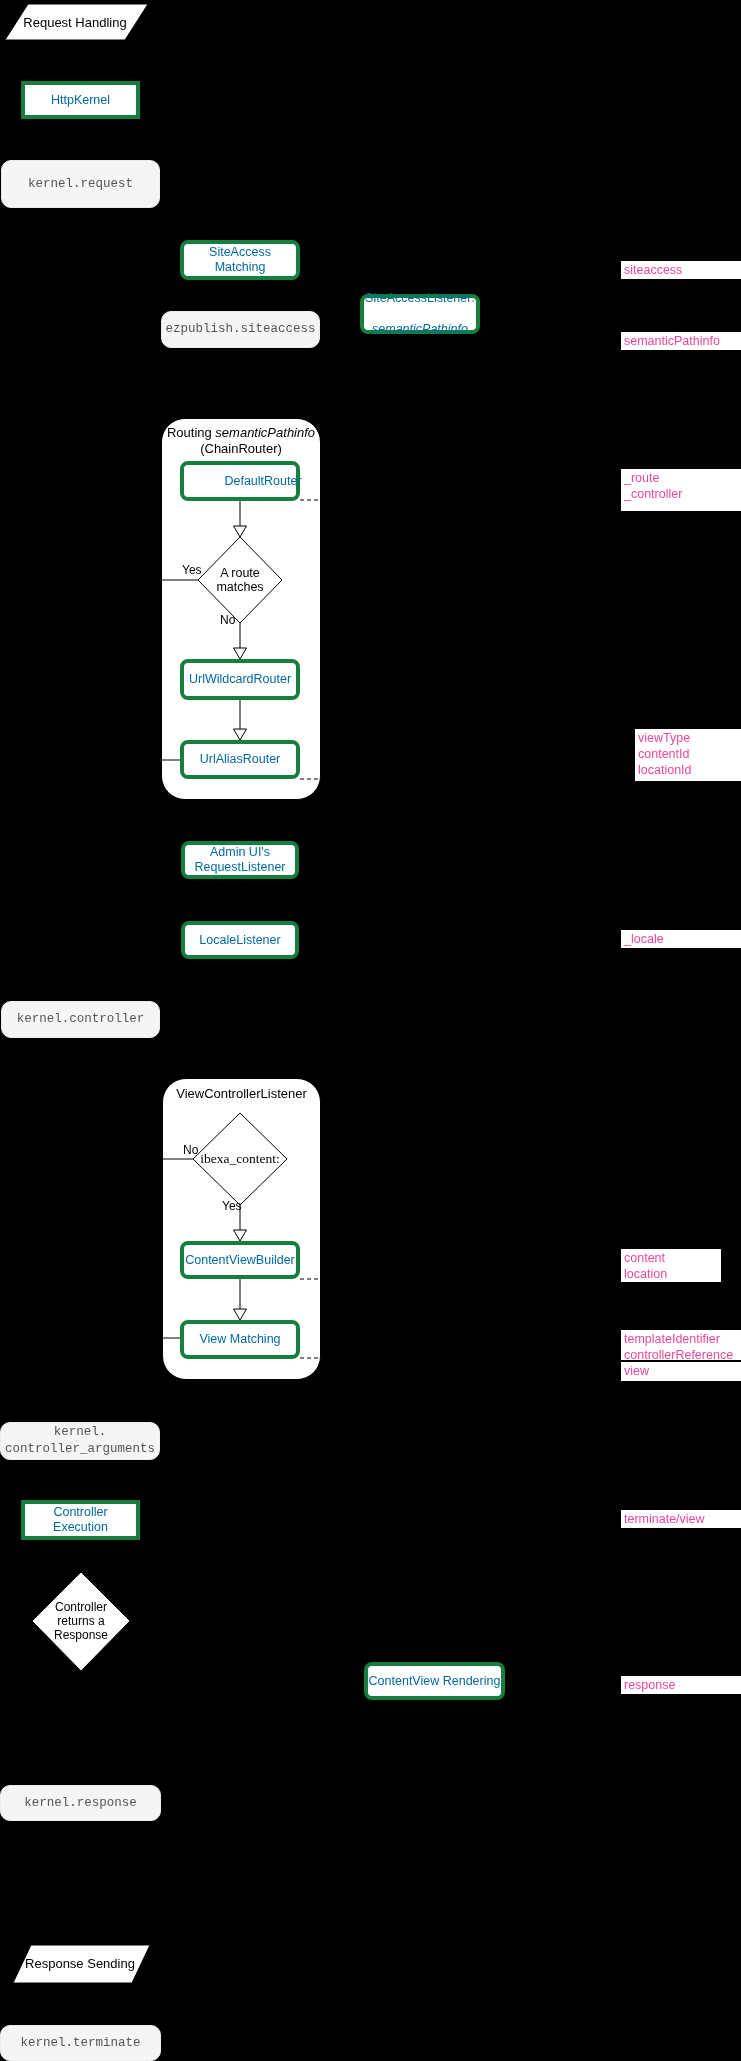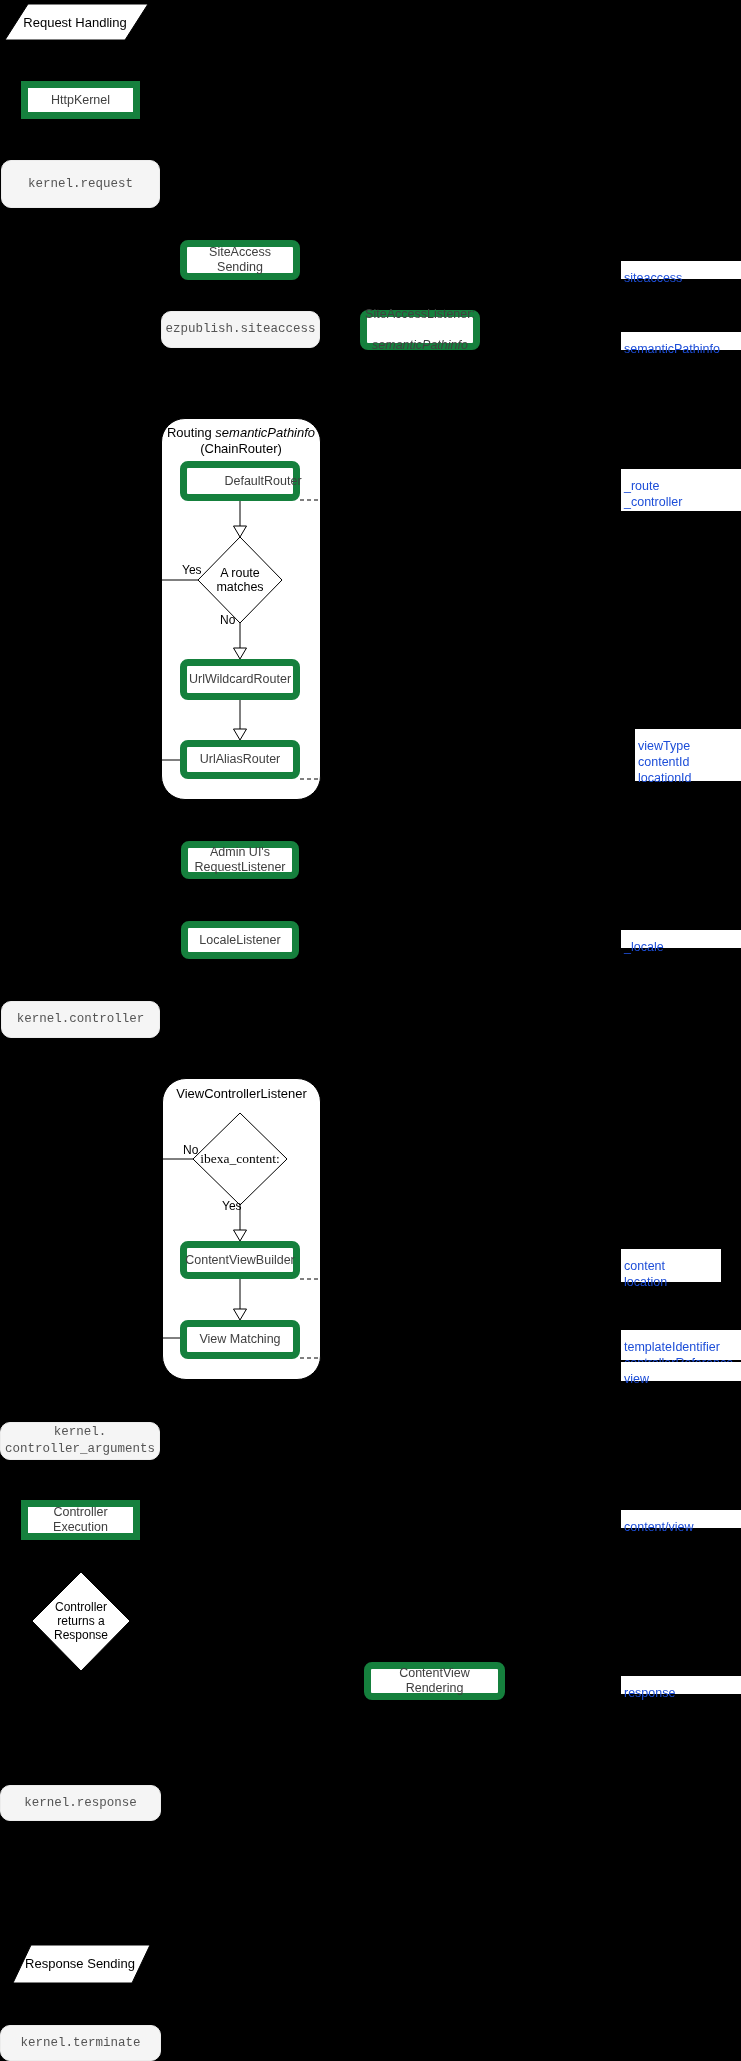--- a/index.html
+++ b/index.html
@@ -1,34 +1,34 @@
 <!DOCTYPE html>
 <html><head>
 <meta charset="utf-8">
 <style>
   html,body{margin:0;padding:0;background:#000;}
   #page{position:relative;width:741px;height:2061px;background:#000;overflow:hidden;
         font-family:"Liberation Sans",sans-serif;}
   .abs{position:absolute;box-sizing:border-box;}
   
-  .node{background:#fff;border:7px solid #15803d;border-radius:8px;color:#404040;
+  .node{background:#fff;border:4px solid #15803d;border-radius:8px;color:#0369a1;
         font-size:12.5px;line-height:1.2;display:flex;flex-direction:column;
         align-items:center;justify-content:center;text-align:center;z-index:3;}
   .plain{border-radius:0;}
   
   .event{background:#f5f5f5;border:1px solid #ececec;border-radius:10px;color:#555;
          font-family:"Liberation Mono",monospace;font-size:12.5px;line-height:1.35;
          display:flex;flex-direction:column;align-items:center;justify-content:center;
          text-align:center;z-index:3;}
   
   .container-box{background:#fff;border:1px solid #000;border-radius:24px;z-index:1;}
   .container-title{color:#000;font-size:13px;line-height:16px;text-align:center;z-index:3;}
   
-  .edge-label{background:#fff;color:#1d4ed8;font-size:12.5px;line-height:16px;
-              padding:9px 3px;text-align:left;z-index:3;}
+  .edge-label{background:#fff;color:#ec4899;font-size:12.5px;line-height:16px;
+              padding:1px 3px;text-align:left;z-index:3;}
   
   .shape-label{color:#000;display:flex;flex-direction:column;align-items:center;
                justify-content:center;text-align:center;z-index:4;background:transparent;}
   .yesno{color:#000;font-size:12px;z-index:4;background:transparent;}
   .serif{font-family:"Liberation Serif",serif;font-size:13.5px;}
   #shapes{position:absolute;left:0;top:0;z-index:2;pointer-events:none;}
   i{font-style:italic;}
 </style>
 </head>
 <body>
@@ -72,25 +72,25 @@
 
     <polygon points="31,1945 150,1945 132,1983 13,1983" fill="#fff" stroke="#000" stroke-width="1"></polygon>
   </svg>
 
   <div class="abs shape-label" style="left:10px;top:4px;width:130px;height:36px;font-size:13px;">Request Handling</div>
 
   <div class="abs node plain" style="left:21px;top:81px;width:119px;height:38px;">HttpKernel</div>
 
   <div class="abs event" style="left:1px;top:160px;width:159px;height:48px;">kernel.request</div>
 
-  <div class="abs node" style="left:180px;top:240px;width:120px;height:40px;">SiteAccess Sending</div>
+  <div class="abs node" style="left:180px;top:240px;width:120px;height:40px;">SiteAccess Matching</div>
 
   <div class="abs event" style="left:161px;top:311px;width:159px;height:37px;">ezpublish.siteaccess</div>
 
-  <div class="abs node" style="left:360px;top:310px;width:120px;height:40px;font-size:12.5px;gap:16px;">
+  <div class="abs node" style="left:360px;top:294px;width:120px;height:40px;font-size:12.5px;gap:16px;">
     <span>SiteAccessListener:</span>
     <i>semanticPathinfo</i>
   </div>
 
   <div class="abs container-title" style="left:161px;top:425px;width:160px;">
     <div><span>Routing </span><i>semanticPathinfo</i></div>
     <div>(ChainRouter)</div>
   </div>
 
   <div class="abs node" style="left:180px;top:461px;width:120px;height:40px;padding-left:46px;">DefaultRouter</div>
@@ -170,17 +170,17 @@
     <div>location</div>
   </div>
 
   <div class="abs edge-label" style="left:621px;top:1330px;width:120px;height:30px;">
     <div>templateIdentifier</div>
     <div>controllerReference</div>
   </div>
 
   <div class="abs edge-label" style="left:621px;top:1362px;width:120px;height:19px;">view</div>
 
-  <div class="abs edge-label" style="left:621px;top:1510px;width:120px;height:18px;">content/view</div>
+  <div class="abs edge-label" style="left:621px;top:1510px;width:120px;height:18px;">terminate/view</div>
 
   <div class="abs edge-label" style="left:621px;top:1676px;width:120px;height:18px;">response</div>
 
 </div>
 
 </body></html>

